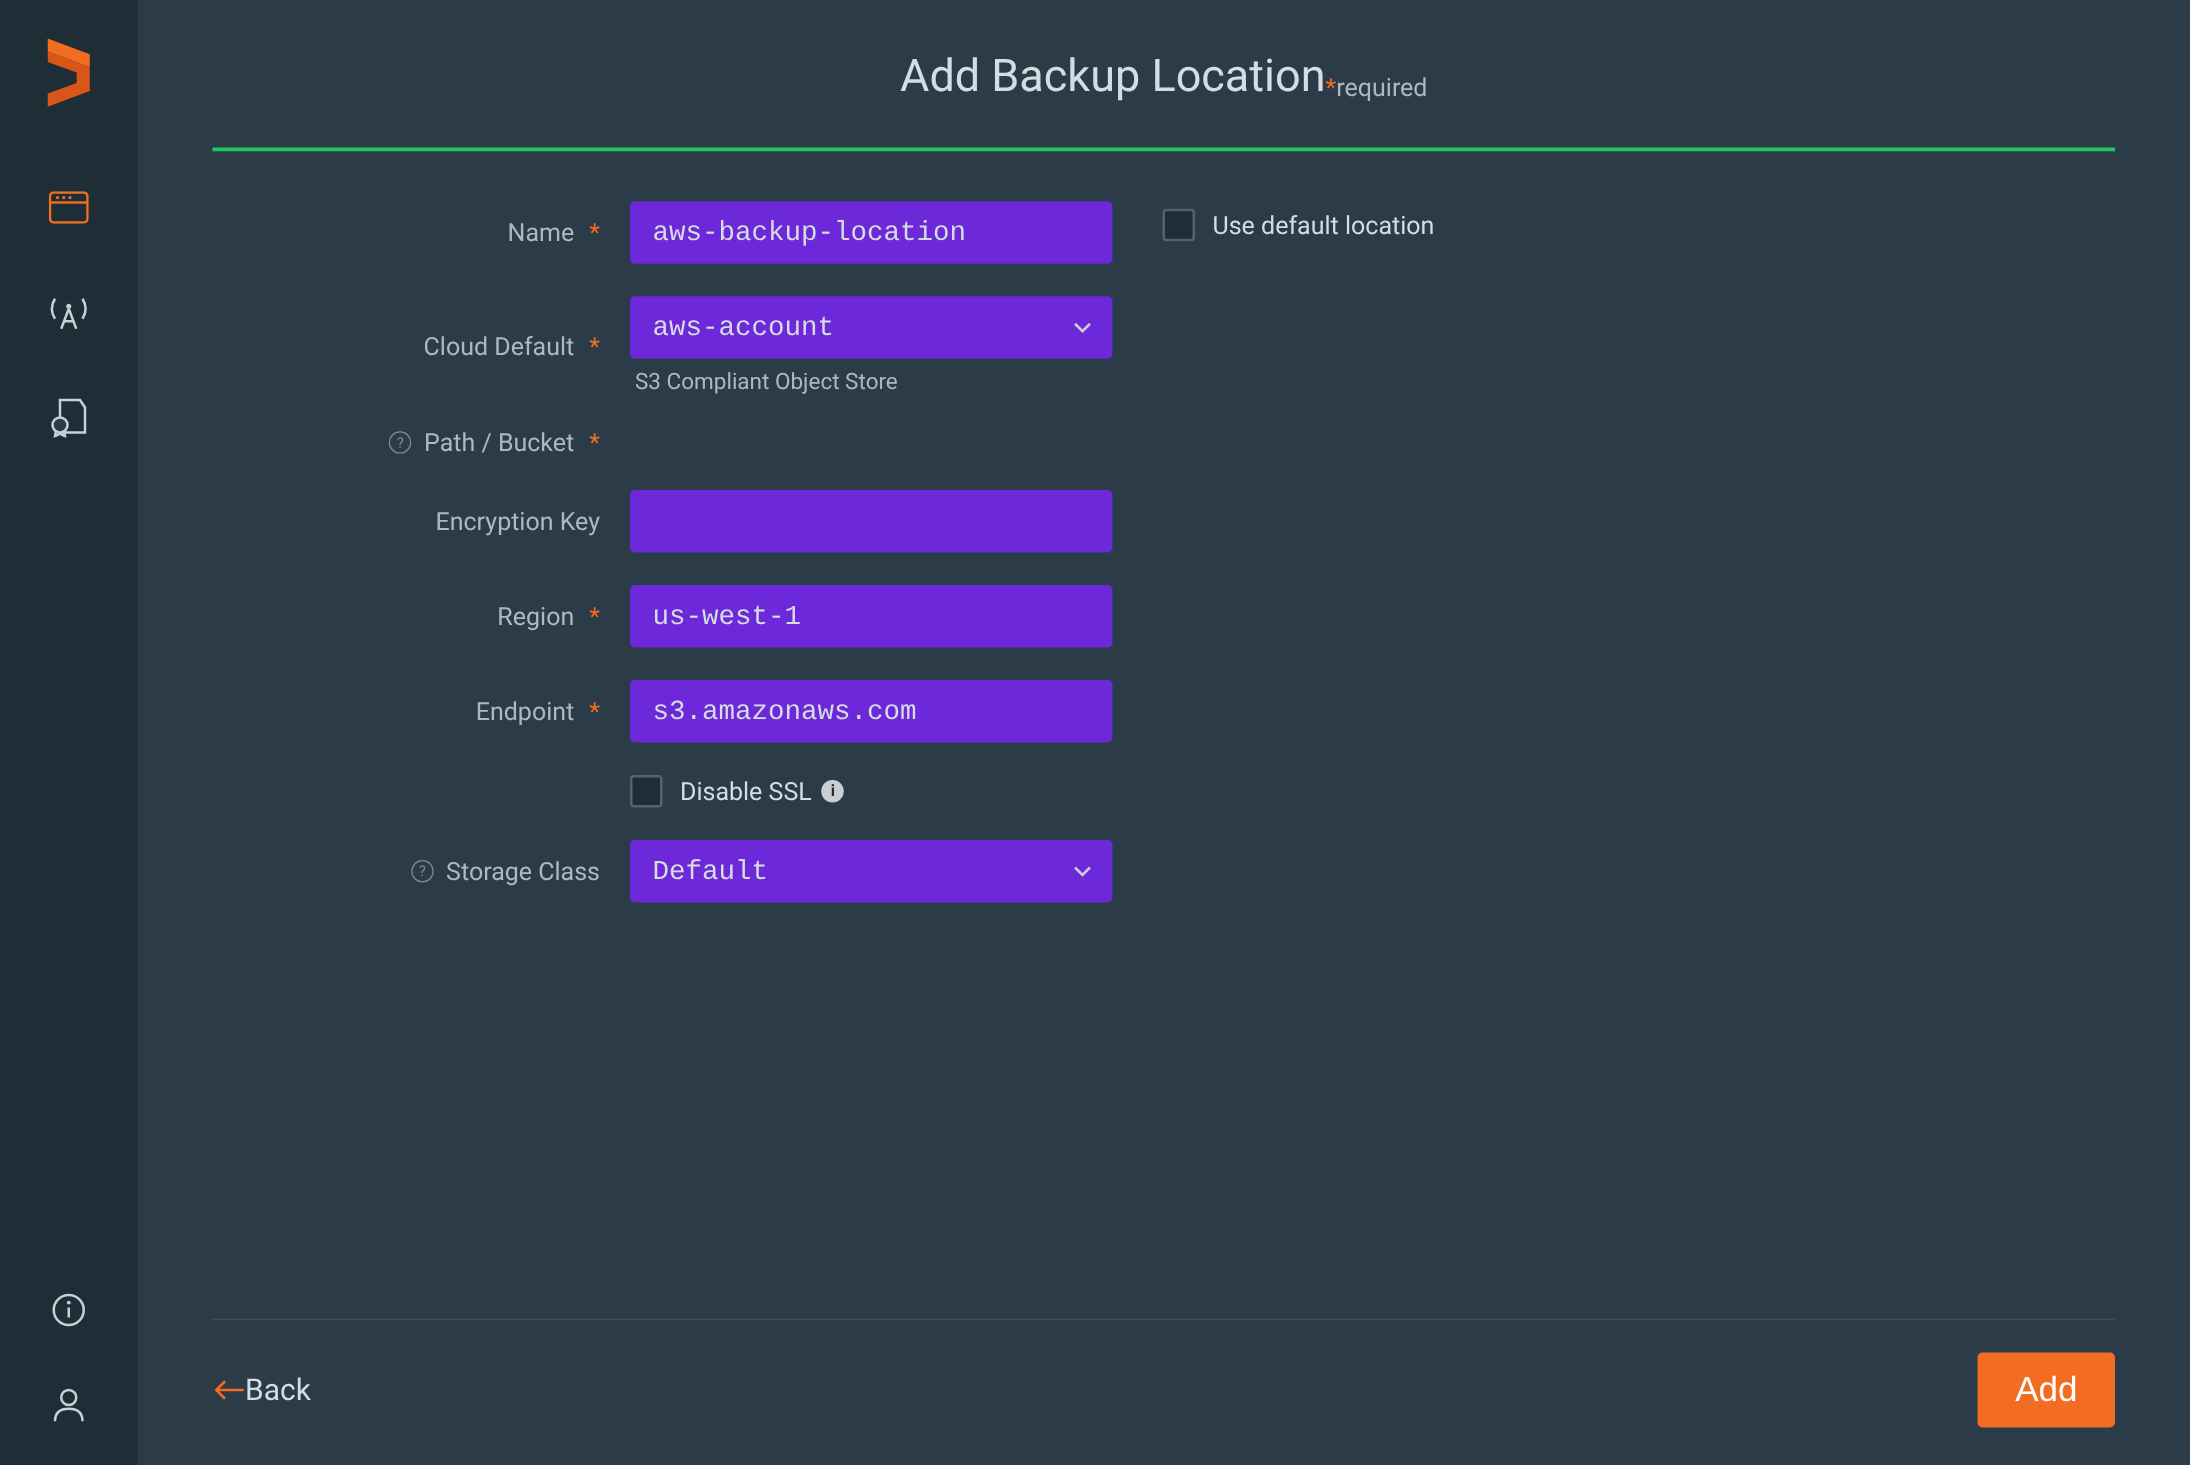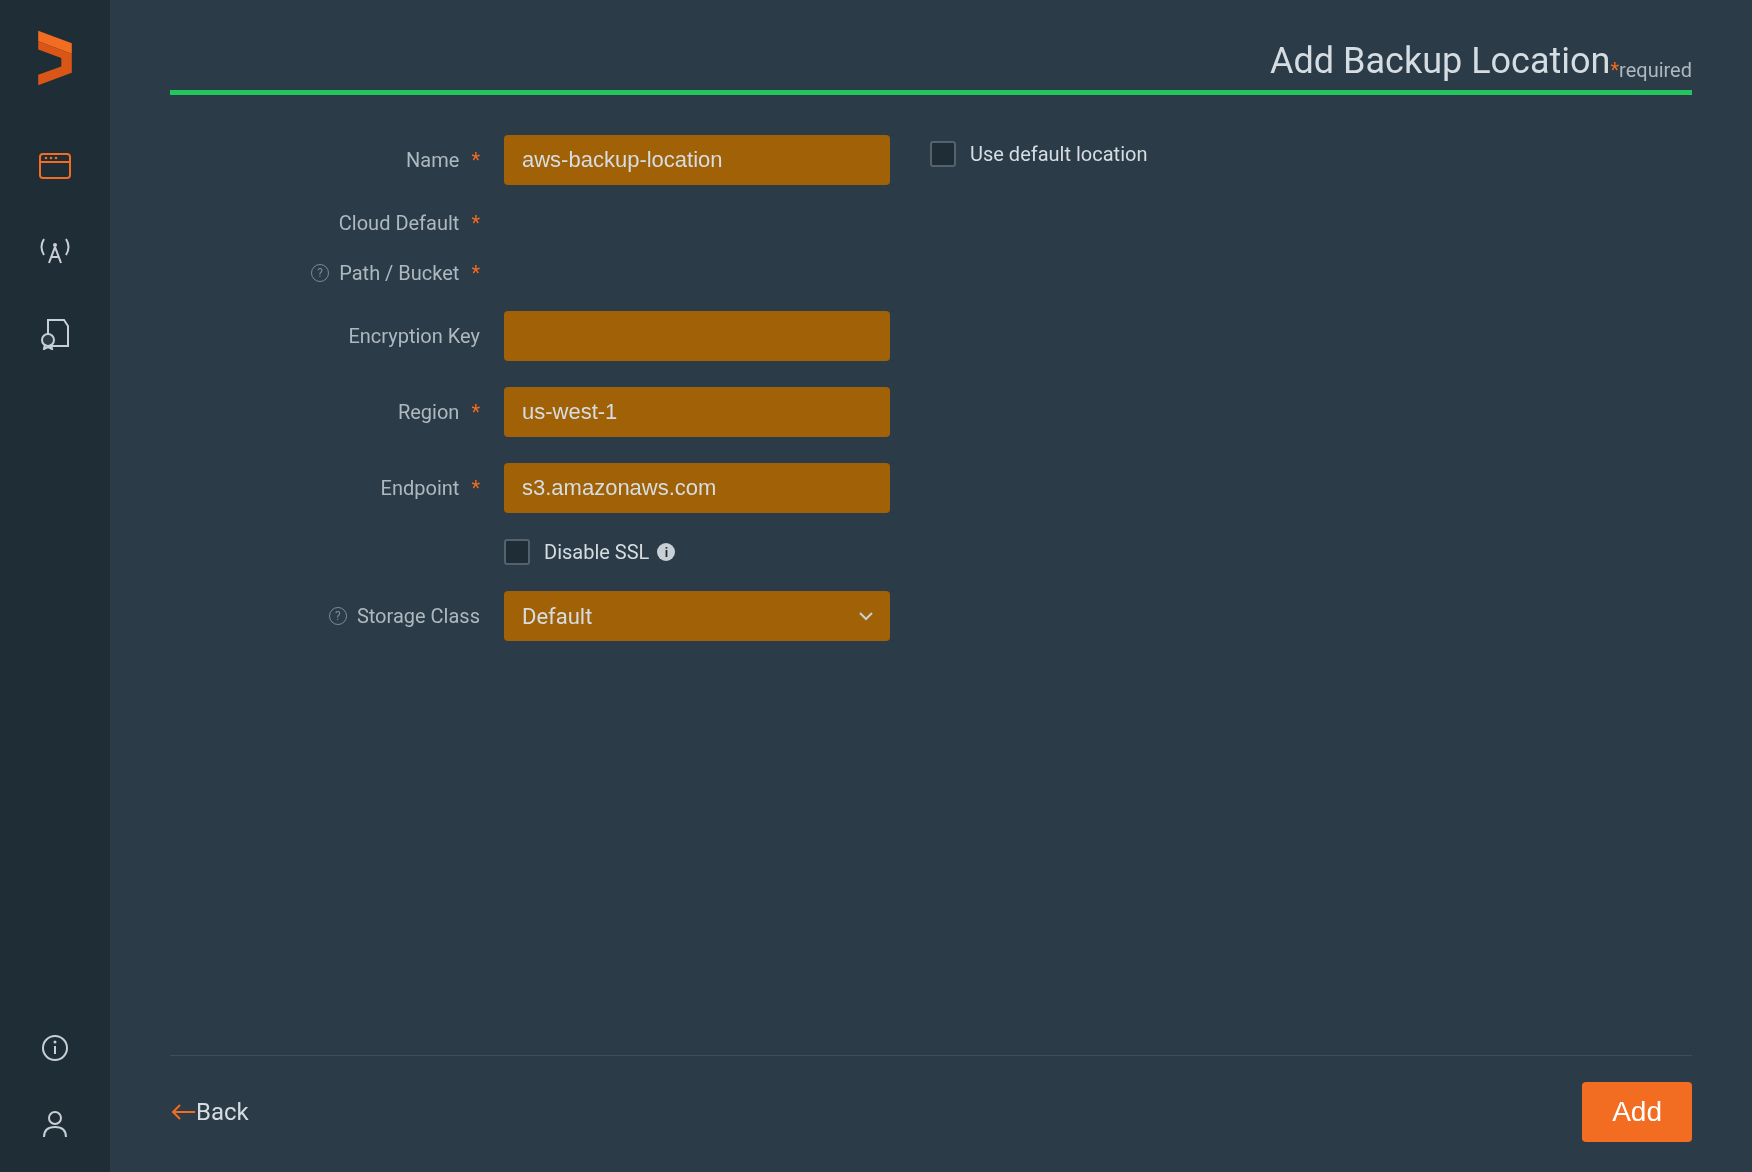--- a/index.html
+++ b/index.html
@@ -54,24 +54,24 @@
   
   .main {
     flex: 1;
     padding: 40px 60px 30px 60px;
     display: flex;
     flex-direction: column;
     min-width: 0;
   }
   .header {
     display: flex;
-    justify-content: flex-end;
+    justify-content: center;
     align-items: flex-end;
-    border-bottom: 5px solid #22c55e;
-    padding-bottom: 8px;
+    border-bottom: 3px solid #22c55e;
+    padding-bottom: 36px;
   }
   .title {
     font-size: 36px;
     font-weight: 400;
     color: #d6dde2;
   }
   .required-note {
     font-size: 20px;
     color: #aeb8bf;
   }
@@ -112,29 +112,30 @@
     font-size: 12px; color: #7d8a93;
     cursor: help;
   }
   .input-col {
     flex: 1;
     display: flex;
     flex-direction: column;
     gap: 8px;
   }
   .text-input, .select {
-    background: #a16207;
+    background: #6d28d9;
     border: none;
     border-radius: 4px;
     height: 50px;
     padding: 0 18px;
     font-size: 22px;
     color: #d6dde2;
     outline: none;
     width: 100%;
+    font-family: Liberation Mono, monospace;
   }
   .select-wrap {
     position: relative;
   }
   .select-wrap .chev {
     position: absolute;
     right: 16px;
     top: 50%;
     transform: translateY(-50%);
     pointer-events: none;
@@ -280,20 +281,33 @@
           <div class="input-col">
             <input class="text-input" value="aws-backup-location" style="">
           </div>
         </div>
 
         <div class="form-row">
           <div class="label-col">
             <span>Cloud Default</span>
               <span class="ast">*</span>
           </div>
+          <div class="input-col">
+            <div class="select-wrap">
+              <div class="select" style="display:flex;align-items:center;">
+                <span>aws-account</span>
+              </div>
+              <span class="chev">
+                <svg width="16" height="10" viewBox="0 0 16 10">
+                    <path d="M2 2 L8 8 L14 2" fill="none" stroke="#c8d0d6" stroke-width="2"></path>
+                  </svg>
+              </span>
+            </div>
+            <div class="subtext">S3 Compliant Object Store</div>
+          </div>
         </div>
 
         <div class="form-row">
           <div class="label-col">
             <span class="help-q">?</span>
             <span>Path / Bucket</span> 
               <span class="ast">*</span>
           </div>
         </div>
 

